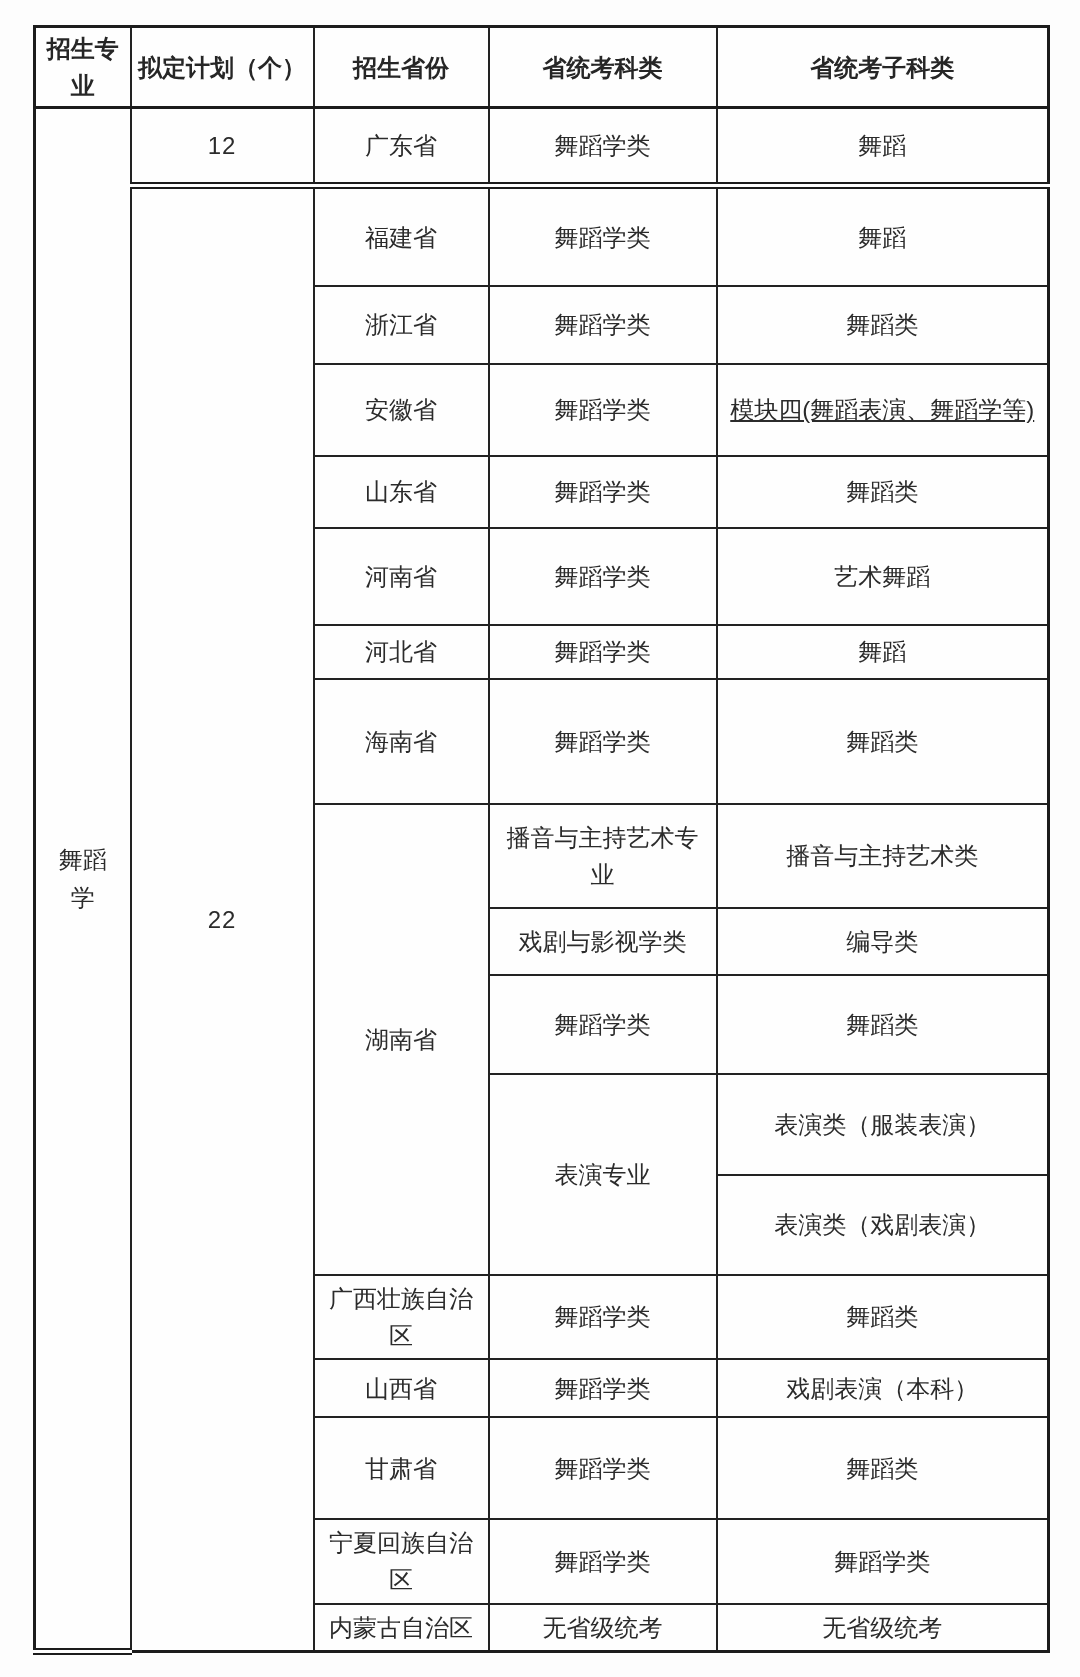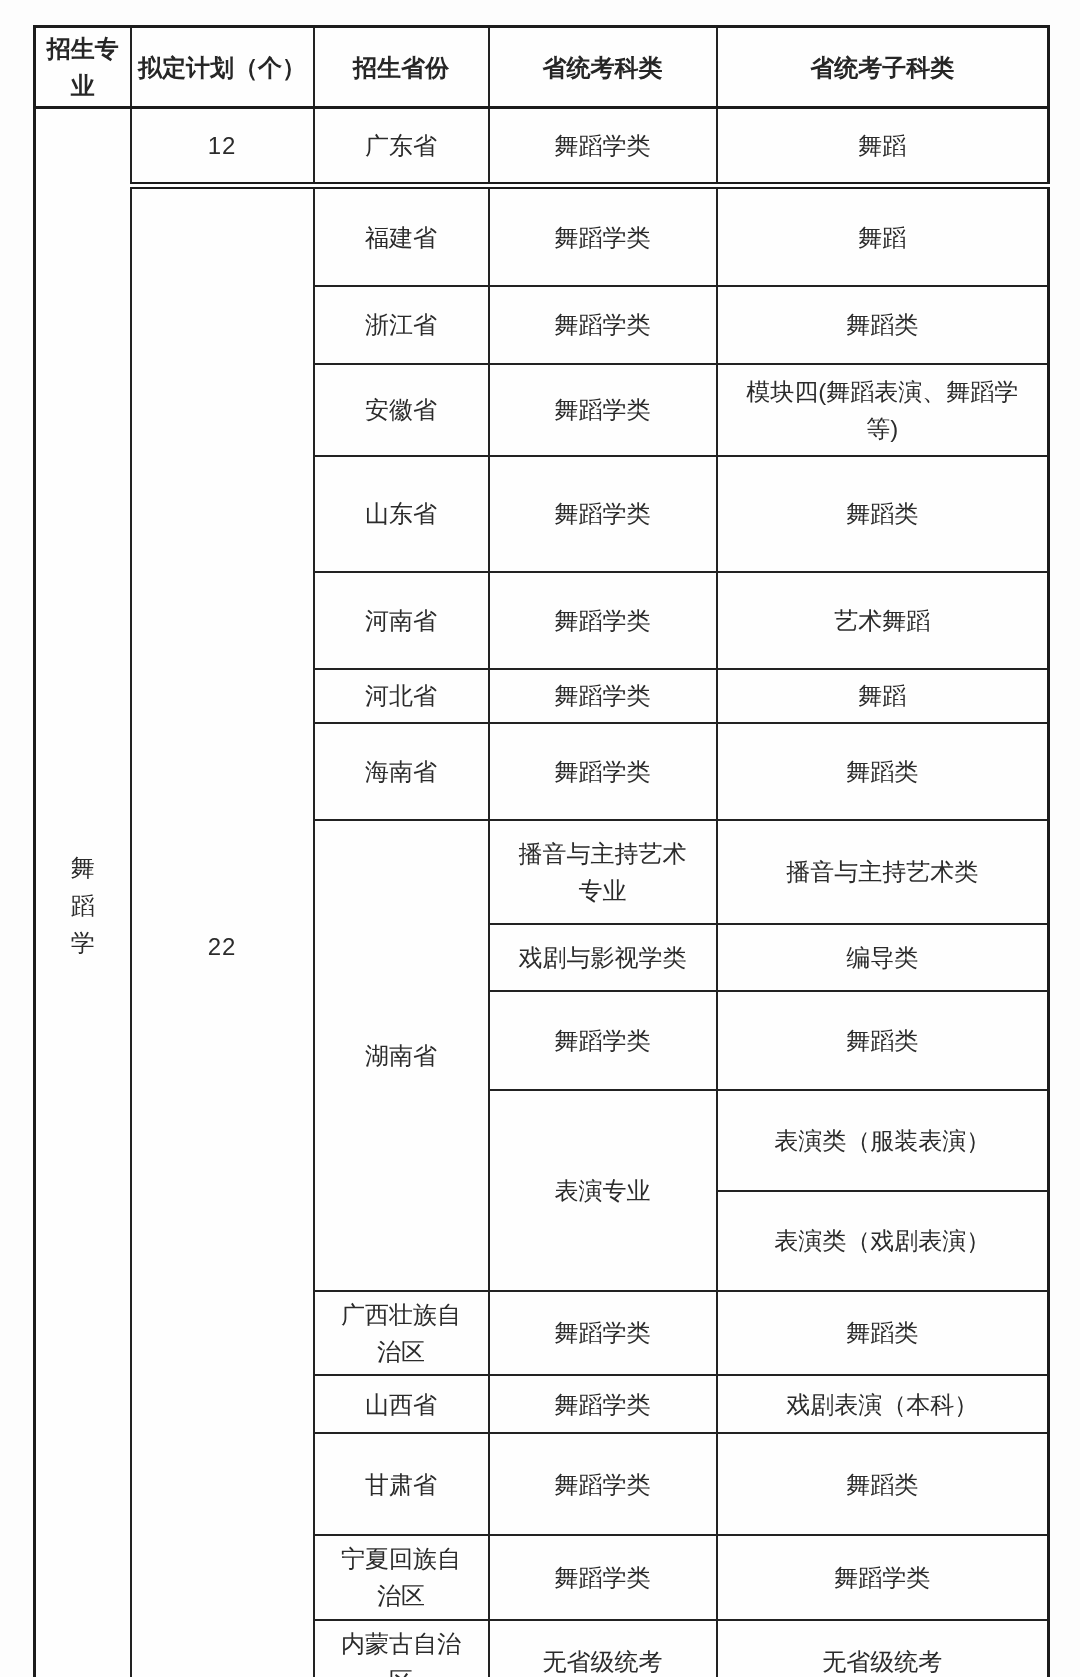--- a/index.html
+++ b/index.html
@@ -19,34 +19,34 @@
     width:1014px;
     background:#fefefe;
     border:3px solid #1c1c1c;
   }
   table.sched td,table.sched th{
     border:2px solid #222;
     text-align:center;
     vertical-align:middle;
     font-size:24px;
     line-height:1.55;
-    padding:4px 24px;
+    padding:4px 12px;
     font-weight:400;
     word-break:break-all;
   }
   table.sched th{
     font-weight:700;
     color:#262626;
     padding:2px 2px;
   }
   
   table.sched thead th{border-bottom:3px solid #1c1c1c;}
   
   tr.blk-end td{border-bottom:7px double #1c1c1c;}
-  td.tight{padding:4px 1px;}
+  td.tight{padding:4px 1px;text-decoration:underline;}
   td.num{font-size:25px;letter-spacing:1px;}
 </style>
 </head>
 <body>
 
 <div class="page">
 <table class="sched">
   <colgroup>
     <col style="width:96px">
         <col style="width:183px">
@@ -80,36 +80,36 @@
     <tr style="height:78px">
       <td>浙江省</td>
       <td>舞蹈学类</td>
       <td>舞蹈类</td>
     </tr>
     <tr style="height:92px">
       <td>安徽省</td>
       <td>舞蹈学类</td>
       <td class="tight">模块四(舞蹈表演、舞蹈学等)</td>
     </tr>
-    <tr style="height:116px">
+    <tr style="height:72px">
       <td>山东省</td>
       <td>舞蹈学类</td>
       <td>舞蹈类</td>
     </tr>
     <tr style="height:97px">
       <td>河南省</td>
       <td>舞蹈学类</td>
       <td>艺术舞蹈</td>
     </tr>
     <tr style="height:54px">
       <td>河北省</td>
       <td>舞蹈学类</td>
       <td>舞蹈</td>
     </tr>
-    <tr style="height:97px">
+    <tr style="height:125px">
       <td>海南省</td>
       <td>舞蹈学类</td>
       <td>舞蹈类</td>
     </tr>
     <tr style="height:104px">
       <td rowspan="5">湖南省</td>
       <td>播音与主持艺术专业</td>
       <td>播音与主持艺术类</td>
     </tr>
     <tr style="height:67px">

